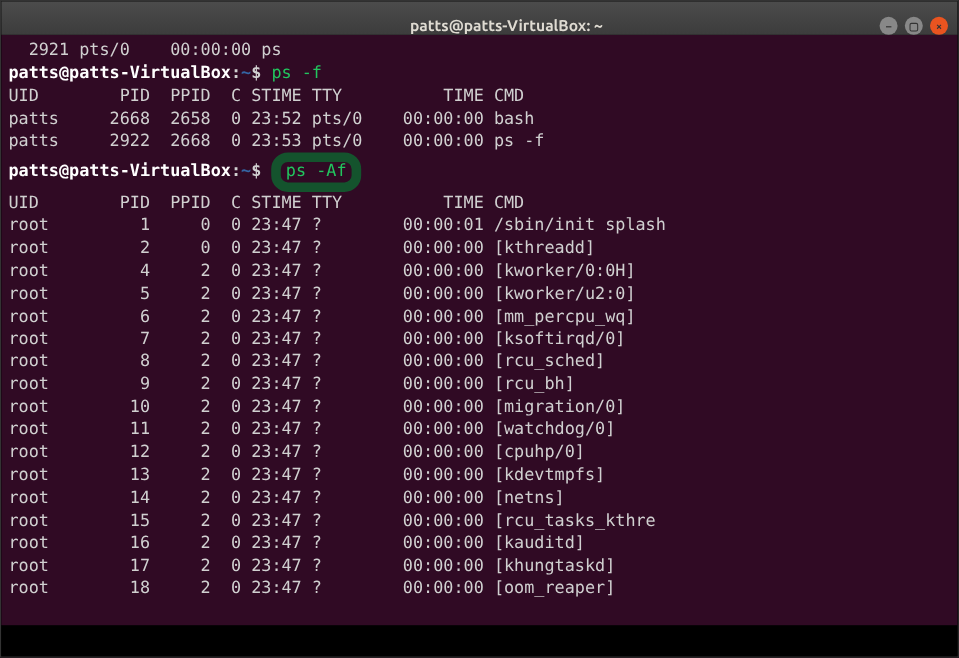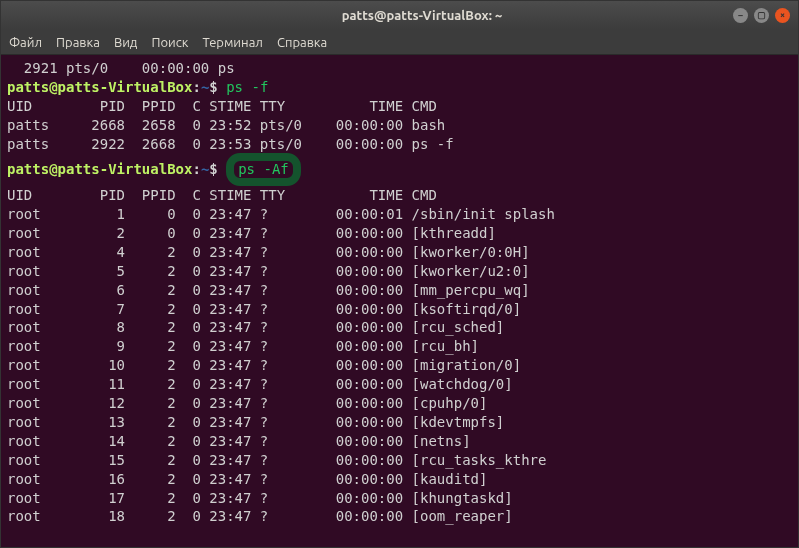--- a/index.html
+++ b/index.html
@@ -14,21 +14,21 @@
     }
     .window {
       background: #000;
       width: 100%;
       height: 100%;
     }
     .titlebar {
       background: linear-gradient(#4c4c4c, #3c3c3c);
       height: 28px;
       display: flex;
-      align-items: center;
+      align-items: flex-end;
       justify-content: center;
       position: relative;
       color: #dfdbd2;
       font-family: 'Ubuntu', sans-serif;
       font-size: 13px;
       font-weight: bold;
       padding-left: 45px;
     }
     .window-controls {
       position: absolute;
@@ -65,21 +65,21 @@
     .menu-item { cursor: pointer; }
     .terminal {
       background: #300a24;
       padding: 4px 6px;
       color: #d0d0d0;
       line-height: 1.35;
       height: calc(100% - 54px);
       overflow: hidden;
       white-space: pre;
     }
-    .prompt-user { color: #bef264; font-weight: bold; }
+    .prompt-user { color: #ffffff; font-weight: bold; }
     .prompt-sep { color: #d0d0d0; font-weight: bold; }
     .prompt-path { color: #3465a4; font-weight: bold; }
     .cmd { color: #22c55e; }
     .highlight {
       border: 8px solid #14532d;
       border-radius: 14px;
       padding: 0 4px;
       display: inline-block;
       line-height: 1.2;
     }
@@ -90,22 +90,14 @@
 
 <div class="window">
   <div class="titlebar">
     <span>patts@patts-VirtualBox: ~</span>
     <div class="window-controls">
       <div class="win-btn win-min">–</div>
       <div class="win-btn win-max">▢</div>
       <div class="win-btn win-close">×</div>
     </div>
   </div>
-  <div class="menubar">
-    <span class="menu-item">Файл</span>
-    <span class="menu-item">Правка</span>
-    <span class="menu-item">Вид</span>
-    <span class="menu-item">Поиск</span>
-    <span class="menu-item">Терминал</span>
-    <span class="menu-item">Справка</span>
-  </div>
   <div class="terminal"><span class="row">  2921 pts/0    00:00:00 ps</span><span class="row"><span class="prompt-user">patts@patts-VirtualBox</span><span class="prompt-sep">:</span><span class="prompt-path">~</span><span class="prompt-sep">$ </span><span class="cmd">ps -f</span></span><span class="row">UID        PID  PPID  C STIME TTY          TIME CMD</span><span class="row">patts     2668  2658  0 23:52 pts/0    00:00:00 bash</span><span class="row">patts     2922  2668  0 23:53 pts/0    00:00:00 ps -f</span><span class="row"><span class="prompt-user">patts@patts-VirtualBox</span><span class="prompt-sep">:</span><span class="prompt-path">~</span><span class="prompt-sep">$ </span><span class="highlight"><span class="cmd">ps -Af</span></span></span><span class="row">UID        PID  PPID  C STIME TTY          TIME CMD</span><span class="row">root         1     0  0 23:47 ?        00:00:01 /sbin/init splash</span><span class="row">root         2     0  0 23:47 ?        00:00:00 [kthreadd]</span><span class="row">root         4     2  0 23:47 ?        00:00:00 [kworker/0:0H]</span><span class="row">root         5     2  0 23:47 ?        00:00:00 [kworker/u2:0]</span><span class="row">root         6     2  0 23:47 ?        00:00:00 [mm_percpu_wq]</span><span class="row">root         7     2  0 23:47 ?        00:00:00 [ksoftirqd/0]</span><span class="row">root         8     2  0 23:47 ?        00:00:00 [rcu_sched]</span><span class="row">root         9     2  0 23:47 ?        00:00:00 [rcu_bh]</span><span class="row">root        10     2  0 23:47 ?        00:00:00 [migration/0]</span><span class="row">root        11     2  0 23:47 ?        00:00:00 [watchdog/0]</span><span class="row">root        12     2  0 23:47 ?        00:00:00 [cpuhp/0]</span><span class="row">root        13     2  0 23:47 ?        00:00:00 [kdevtmpfs]</span><span class="row">root        14     2  0 23:47 ?        00:00:00 [netns]</span><span class="row">root        15     2  0 23:47 ?        00:00:00 [rcu_tasks_kthre</span><span class="row">root        16     2  0 23:47 ?        00:00:00 [kauditd]</span><span class="row">root        17     2  0 23:47 ?        00:00:00 [khungtaskd]</span><span class="row">root        18     2  0 23:47 ?        00:00:00 [oom_reaper]</span></div>
 </div>
 
 </body></html>

